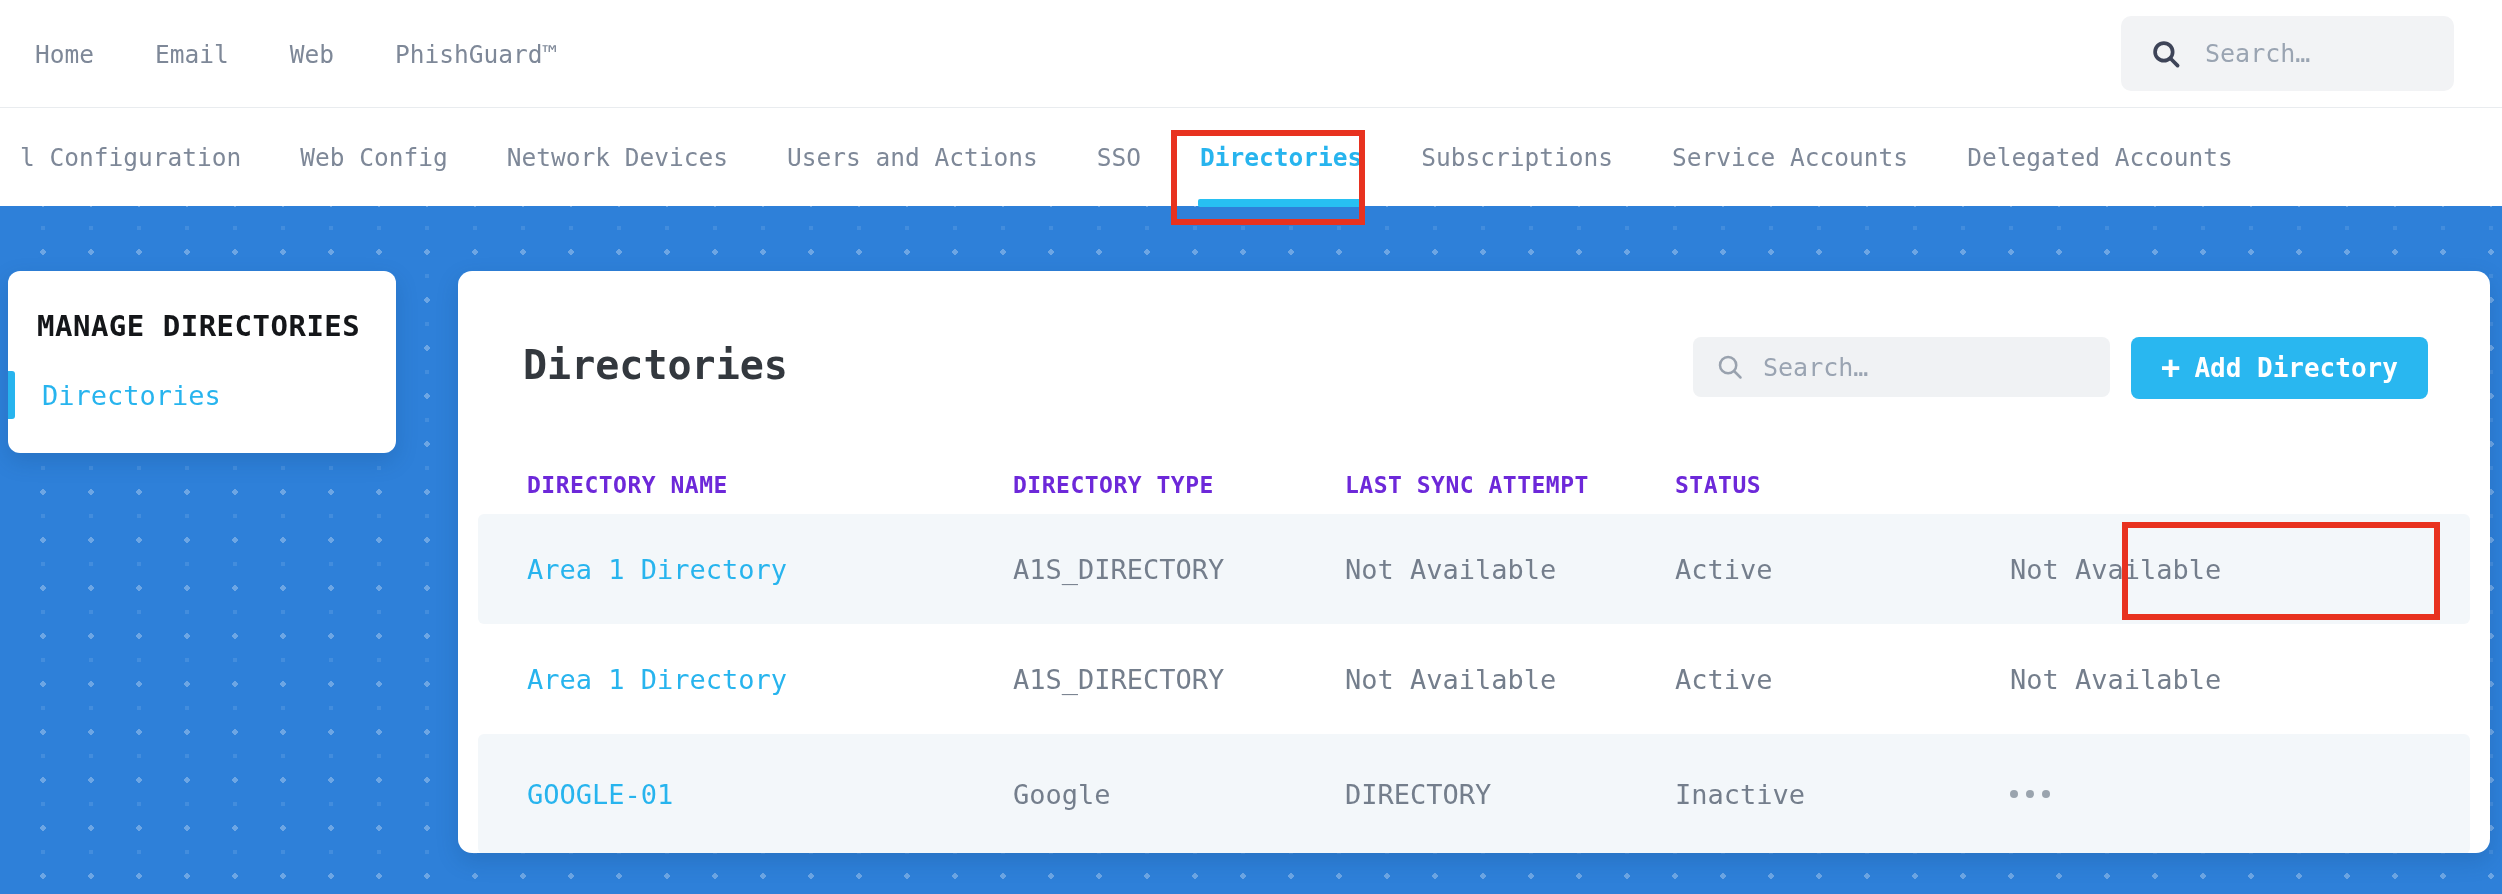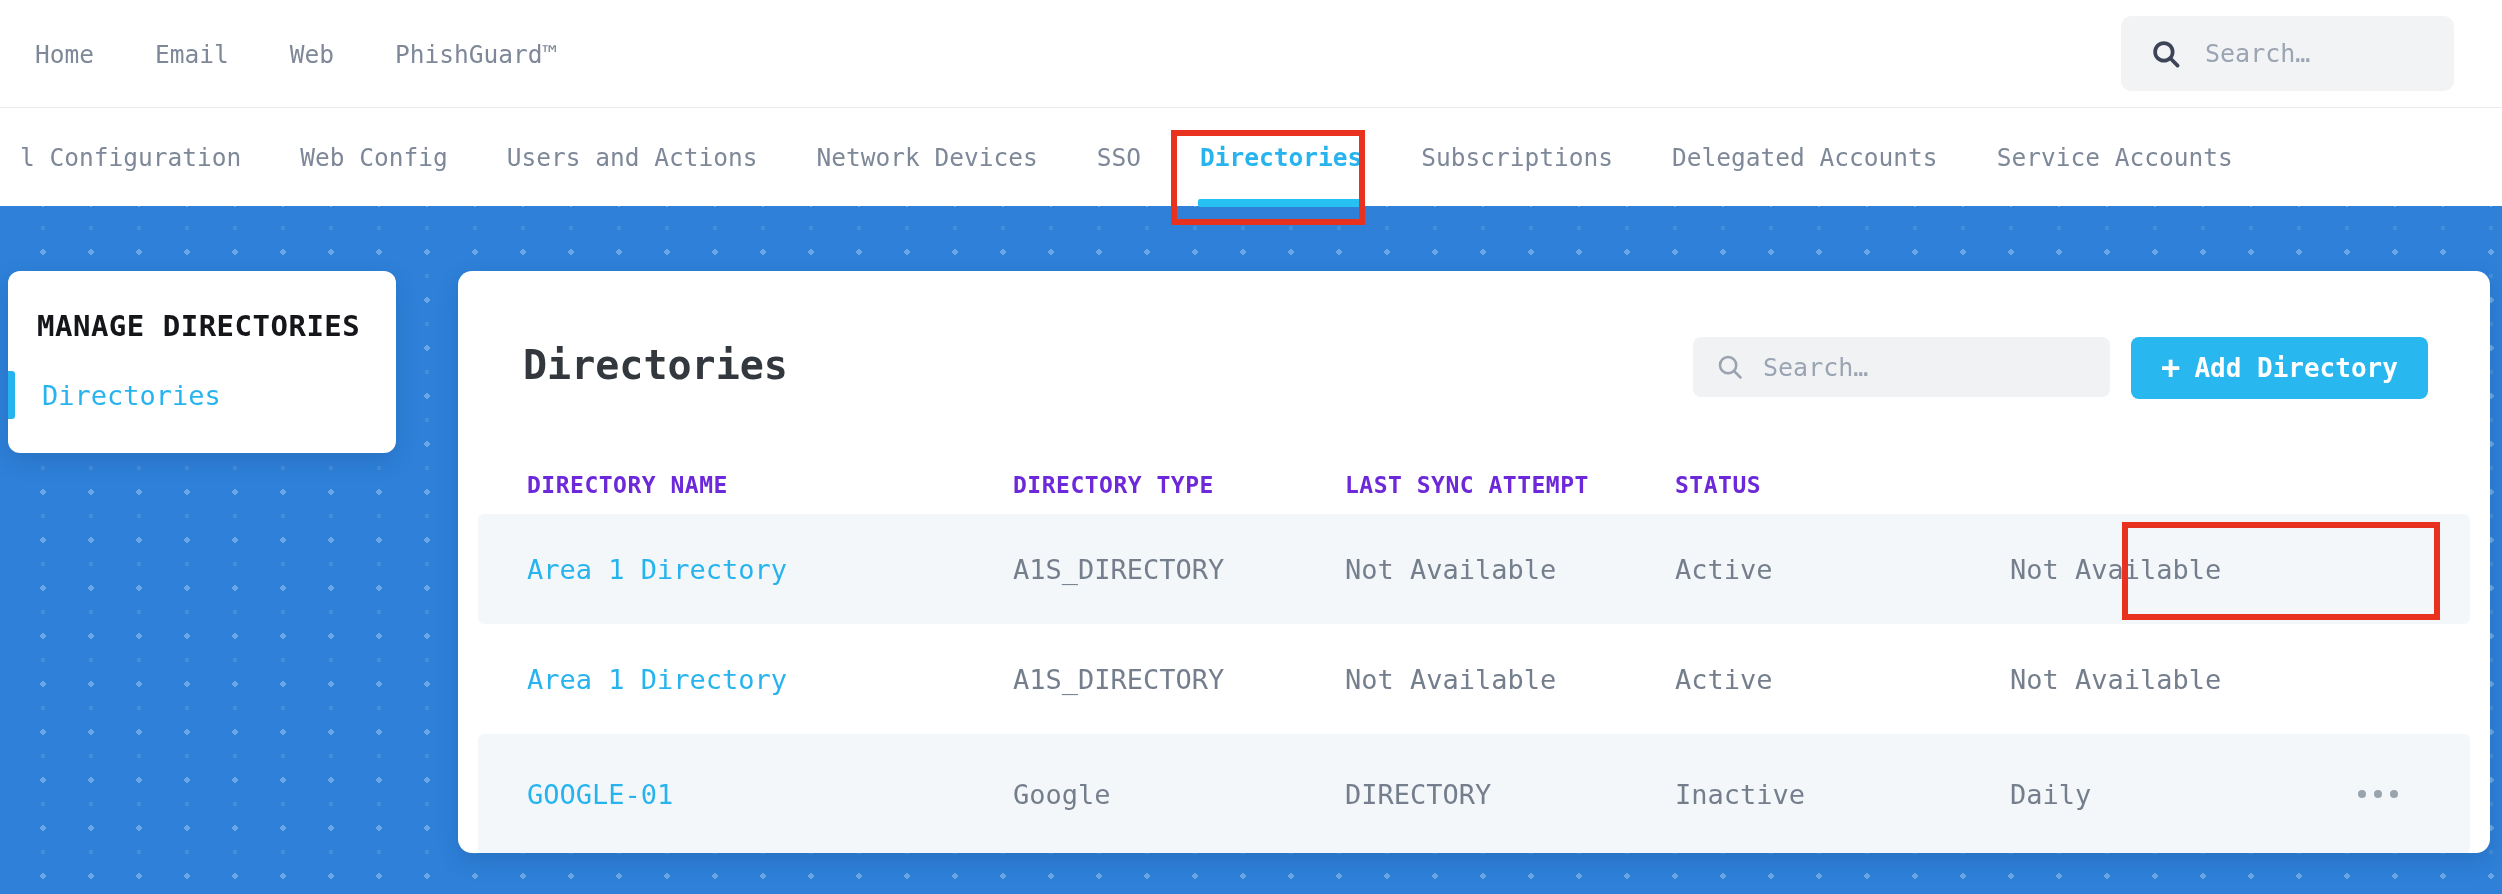--- a/index.html
+++ b/index.html
@@ -105,30 +105,30 @@
       <circle cx="10.5" cy="10.5" r="6.2"></circle>
       <line x1="15.2" y1="15.2" x2="20.2" y2="20.2"></line>
     </svg>
     <input type="text" placeholder="Search…" style="">
   </div>
 </header>
 
 <nav class="tabsbar">
   <span class="tab">l Configuration</span>
   <span class="tab">Web Config</span>
+  <span class="tab">Network Devices</span>
   <span class="tab">Users and Actions</span>
-  <span class="tab">Network Devices</span>
   <span class="tab">SSO</span>
   <span class="tab active">
     <span>Directories</span>
     <span class="tab-underline"></span>
   </span>
   <span class="tab">Subscriptions</span>
+  <span class="tab">Service Accounts</span>
   <span class="tab">Delegated Accounts</span>
-  <span class="tab">Service Accounts</span>
 </nav>
 
 <div class="annot annot-tab"></div>
 
 <main class="workspace">
 
   <aside class="side-card">
     <div class="side-title">MANAGE DIRECTORIES</div>
     <div class="side-item">
       <span class="side-item-bar"></span>
@@ -178,21 +178,20 @@
         <span class="td">Active</span>
         <span class="td">Not Available</span>
         <span class="td"></span>
       </div>
 
       <div class="trow shade last tgrid">
         <span class="td link">GOOGLE-01</span>
         <span class="td">Google</span>
         <span class="td">DIRECTORY</span>
         <span class="td">Inactive</span>
-        <span class="td">Daily</span>
         <span class="menu-dots">
           <i></i>
             <i></i>
             <i></i>
         </span>
       </div>
 
     </div>
   </section>
 

